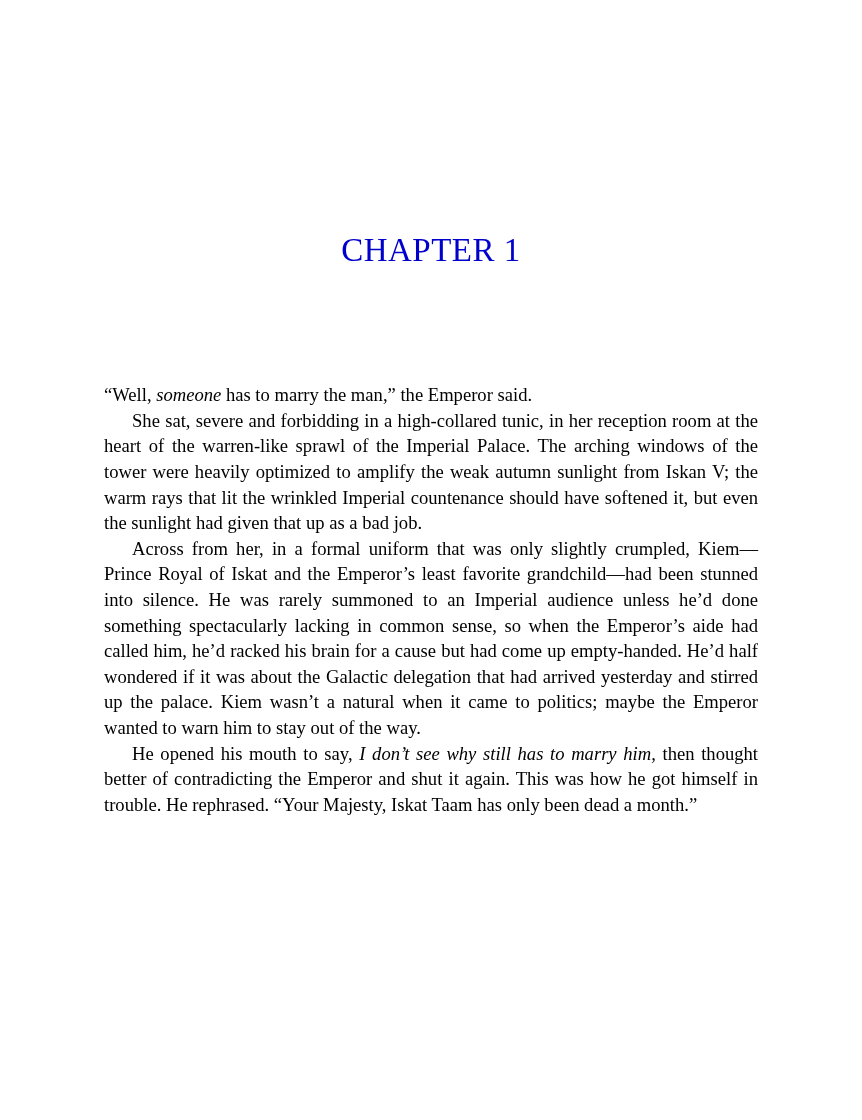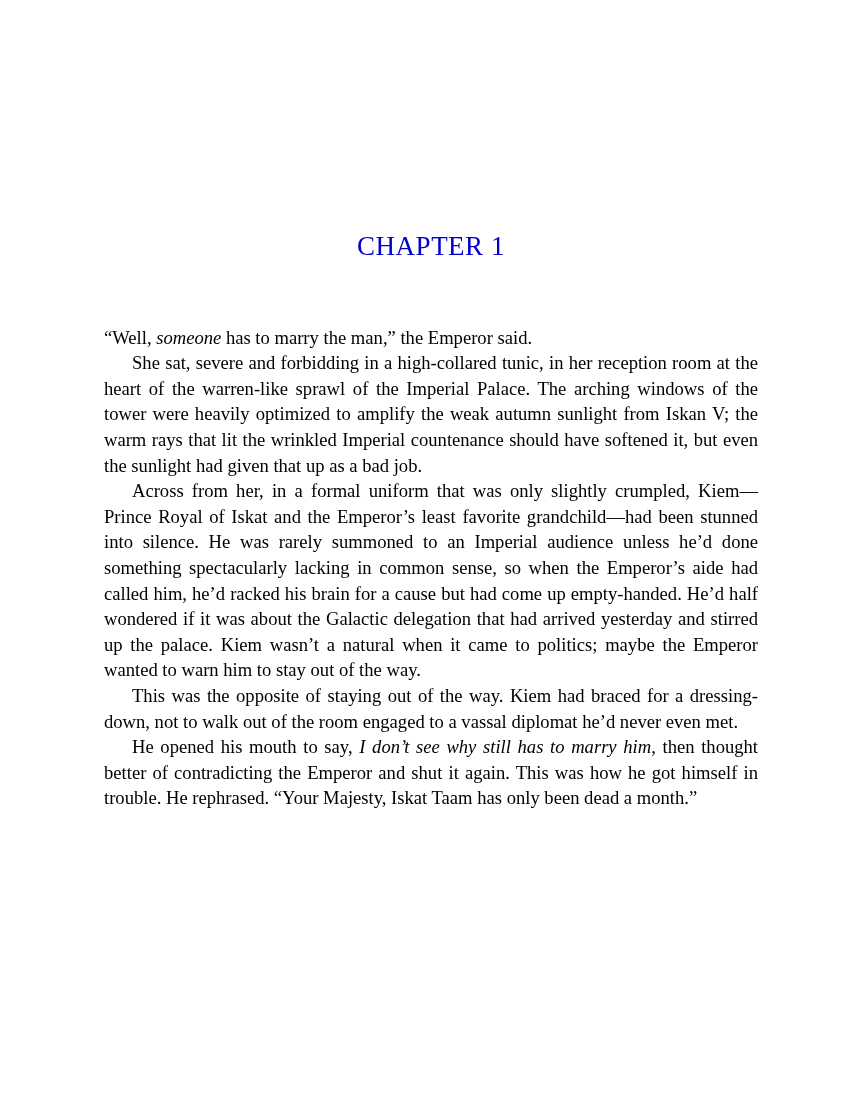--- a/index.html
+++ b/index.html
@@ -17,30 +17,30 @@
   .page {
     position: relative;
     width: 862px;
     height: 1120px;
     box-sizing: border-box;
     padding: 0 104px;
   }
   .chapter-title {
     text-align: center;
     font-family: "Liberation Serif", serif;
-    font-size: 27px;
+    font-size: 33px;
     font-weight: normal;
     color: #0000cc;
     letter-spacing: 0.5px;
     margin: 0;
     padding-top: 232px;
     line-height: 1.1;
   }
   .body-text {
-    margin-top: 63px;
+    margin-top: 114px;
   }
   p.para {
     margin: 0;
     font-size: 18.6px;
     line-height: 25.6px;
     text-align: justify;
     text-justify: inter-word;
     hyphens: none;
     text-indent: 0;
   }
@@ -55,17 +55,16 @@
 <body>
 
 <div class="page">
 
   <h1 class="chapter-title">CHAPTER 1</h1>
 
   <div class="body-text">
       <p class="para"><span>“Well, </span><em>someone</em><span> has to marry the man,” the Emperor said.</span></p>
       <p class="para indent"><span>She sat, severe and forbidding in a high-collared tunic, in her reception room at the heart of the warren-like sprawl of the Imperial Palace. The arching windows of the tower were heavily optimized to amplify the weak autumn sunlight from Iskan V; the warm rays that lit the wrinkled Imperial countenance should have softened it, but even the sunlight had given that up as a bad job.</span></p>
       <p class="para indent"><span>Across from her, in a formal uniform that was only slightly crumpled, Kiem—Prince Royal of Iskat and the Emperor’s least favorite grandchild—had been stunned into silence. He was rarely summoned to an Imperial audience unless he’d done something spectacularly lacking in common sense, so when the Emperor’s aide had called him, he’d racked his brain for a cause but had come up empty-handed. He’d half wondered if it was about the Galactic delegation that had arrived yesterday and stirred up the palace. Kiem wasn’t a natural when it came to politics; maybe the Emperor wanted to warn him to stay out of the way.</span></p>
-      <p class="para indent"><span>This was the opposite of staying out of the way. Kiem had braced for a dressing-down, not to walk out of the room engaged to a vassal diplomat he’d never even met.</span></p>
       <p class="para indent"><span>He opened his mouth to say, </span><em>I don’t see why still has to marry him,</em><span> then thought better of contradicting the Emperor and shut it again. This was how he got himself in trouble. He rephrased. “Your Majesty, Iskat Taam has only been dead a month.”</span></p>
     </div>
 
 </div>
 
 </body></html>

